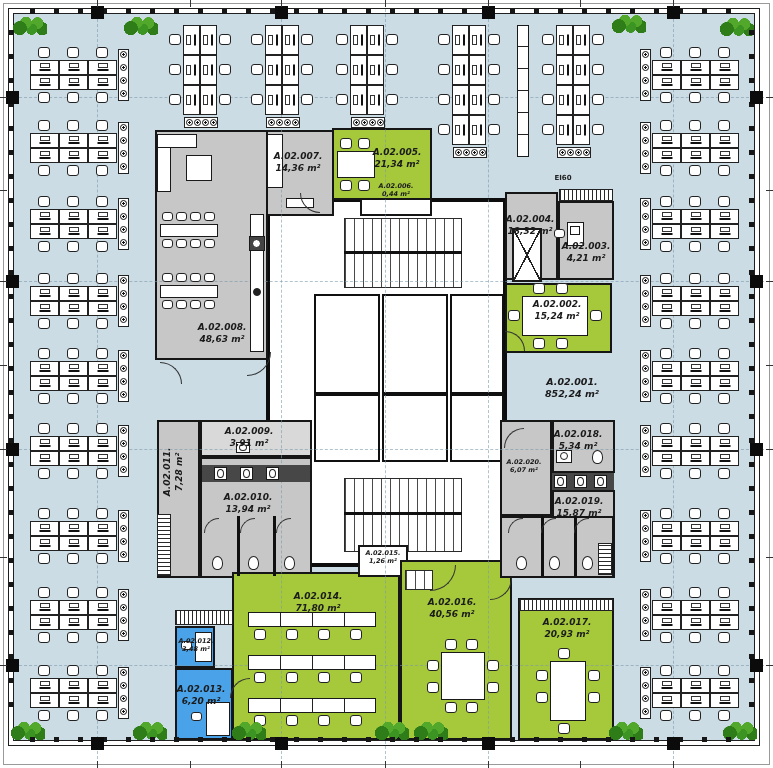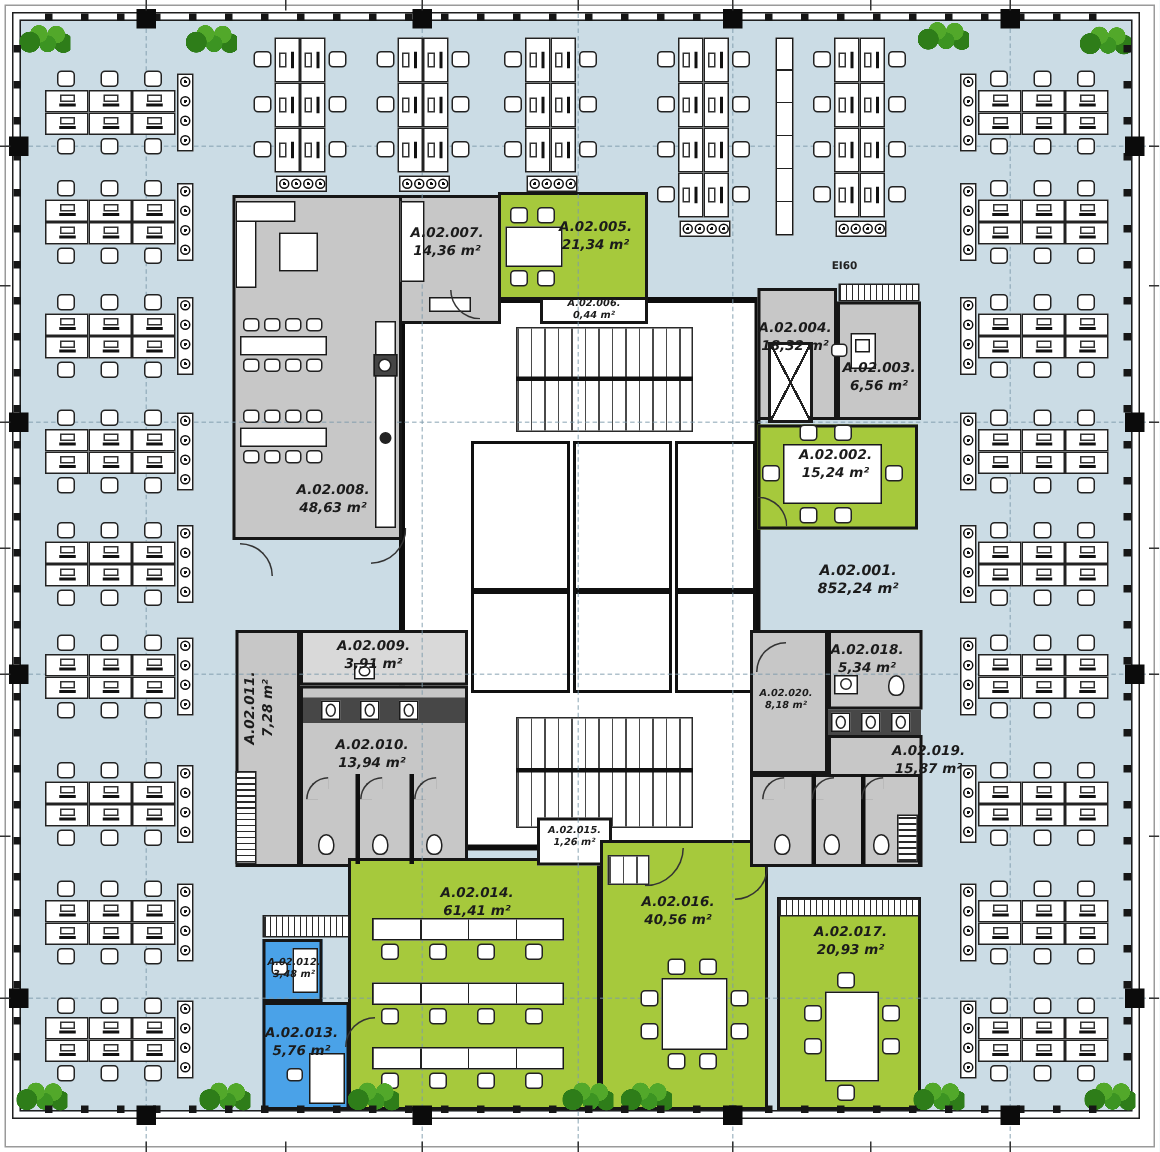--- a/index.html
+++ b/index.html
@@ -644,31 +644,31 @@
     <div class="a plant" style="left: 375px; top: 721px; width: 34px; height: 22px;"></div>
     <div class="a plant" style="left: 414px; top: 721px; width: 34px; height: 22px;"></div>
     <div class="a plant" style="left: 609px; top: 721px; width: 34px; height: 22px;"></div>
     <div class="a plant" style="left: 723px; top: 721px; width: 34px; height: 22px;"></div>
     <div class="a rlabel" style="left: 557px; top: 311px; width: auto; height: auto;">
       <span>A.02.002.</span>
       <span>15,24 m²</span>
     </div>
     <div class="a rlabel" style="left: 586px; top: 253px; width: auto; height: auto;">
       <span>A.02.003.</span>
-      <span>6,56 m²</span>
+      <span>4,21 m²</span>
     </div>
     <div class="a rlabel" style="left: 530px; top: 226px; width: auto; height: auto;">
       <span>A.02.004.</span>
       <span>18,32 m²</span>
     </div>
     <div class="a rlabel" style="left: 397px; top: 159px; width: auto; height: auto;">
       <span>A.02.005.</span>
       <span>21,34 m²</span>
     </div>
-    <div class="a rlabel small" style="left: 396px; top: 207px; width: auto; height: auto;">
+    <div class="a rlabel small" style="left: 396px; top: 191px; width: auto; height: auto;">
       <span>A.02.006.</span>
       <span>0,44 m²</span>
     </div>
     <div class="a rlabel" style="left: 298px; top: 163px; width: auto; height: auto;">
       <span>A.02.007.</span>
       <span>14,36 m²</span>
     </div>
     <div class="a rlabel" style="left: 222px; top: 334px; width: auto; height: auto;">
       <span>A.02.008.</span>
       <span>48,63 m²</span>
@@ -684,49 +684,49 @@
     <div class="a rlabel vert" style="left: 174px; top: 472px; width: auto; height: auto;">
       <span>A.02.011.</span>
       <span>7,28 m²</span>
     </div>
     <div class="a rlabel small" style="left: 196px; top: 646px; width: auto; height: auto;">
       <span>A.02.012.</span>
       <span>3,48 m²</span>
     </div>
     <div class="a rlabel" style="left: 201px; top: 696px; width: auto; height: auto;">
       <span>A.02.013.</span>
-      <span>5,76 m²</span>
+      <span>6,20 m²</span>
     </div>
     <div class="a rlabel" style="left: 318px; top: 603px; width: auto; height: auto;">
       <span>A.02.014.</span>
-      <span>61,41 m²</span>
+      <span>71,80 m²</span>
     </div>
     <div class="a rlabel small" style="left: 383px; top: 558px; width: auto; height: auto;">
       <span>A.02.015.</span>
       <span>1,26 m²</span>
     </div>
     <div class="a rlabel" style="left: 452px; top: 609px; width: auto; height: auto;">
       <span>A.02.016.</span>
       <span>40,56 m²</span>
     </div>
     <div class="a rlabel" style="left: 567px; top: 629px; width: auto; height: auto;">
       <span>A.02.017.</span>
       <span>20,93 m²</span>
     </div>
     <div class="a rlabel" style="left: 578px; top: 441px; width: auto; height: auto;">
       <span>A.02.018.</span>
       <span>5,34 m²</span>
     </div>
-    <div class="a rlabel" style="left: 579px; top: 508px; width: auto; height: auto; margin-left: 40px;">
+    <div class="a rlabel" style="left: 579px; top: 508px; width: auto; height: auto;">
       <span>A.02.019.</span>
       <span>15,87 m²</span>
     </div>
     <div class="a rlabel small" style="left: 524px; top: 467px; width: auto; height: auto;">
       <span>A.02.020.</span>
-      <span>8,18 m²</span>
+      <span>6,07 m²</span>
     </div>
     <div class="a rlabel big" style="left: 572px; top: 388px; width: auto; height: auto;">
       <span>A.02.001.</span>
       <span>852,24 m²</span>
     </div>
     <div class="a firelbl" style="left: 563px; top: 178px; width: auto; height: auto;">EI60</div>
     <div class="a mul" style="left: 30px; top: 9px; width: 5px; height: 5px;"></div>
     <div class="a mul" style="left: 30px; top: 737px; width: 5px; height: 5px;"></div>
     <div class="a mul" style="left: 54px; top: 9px; width: 5px; height: 5px;"></div>
     <div class="a mul" style="left: 54px; top: 737px; width: 5px; height: 5px;"></div>

